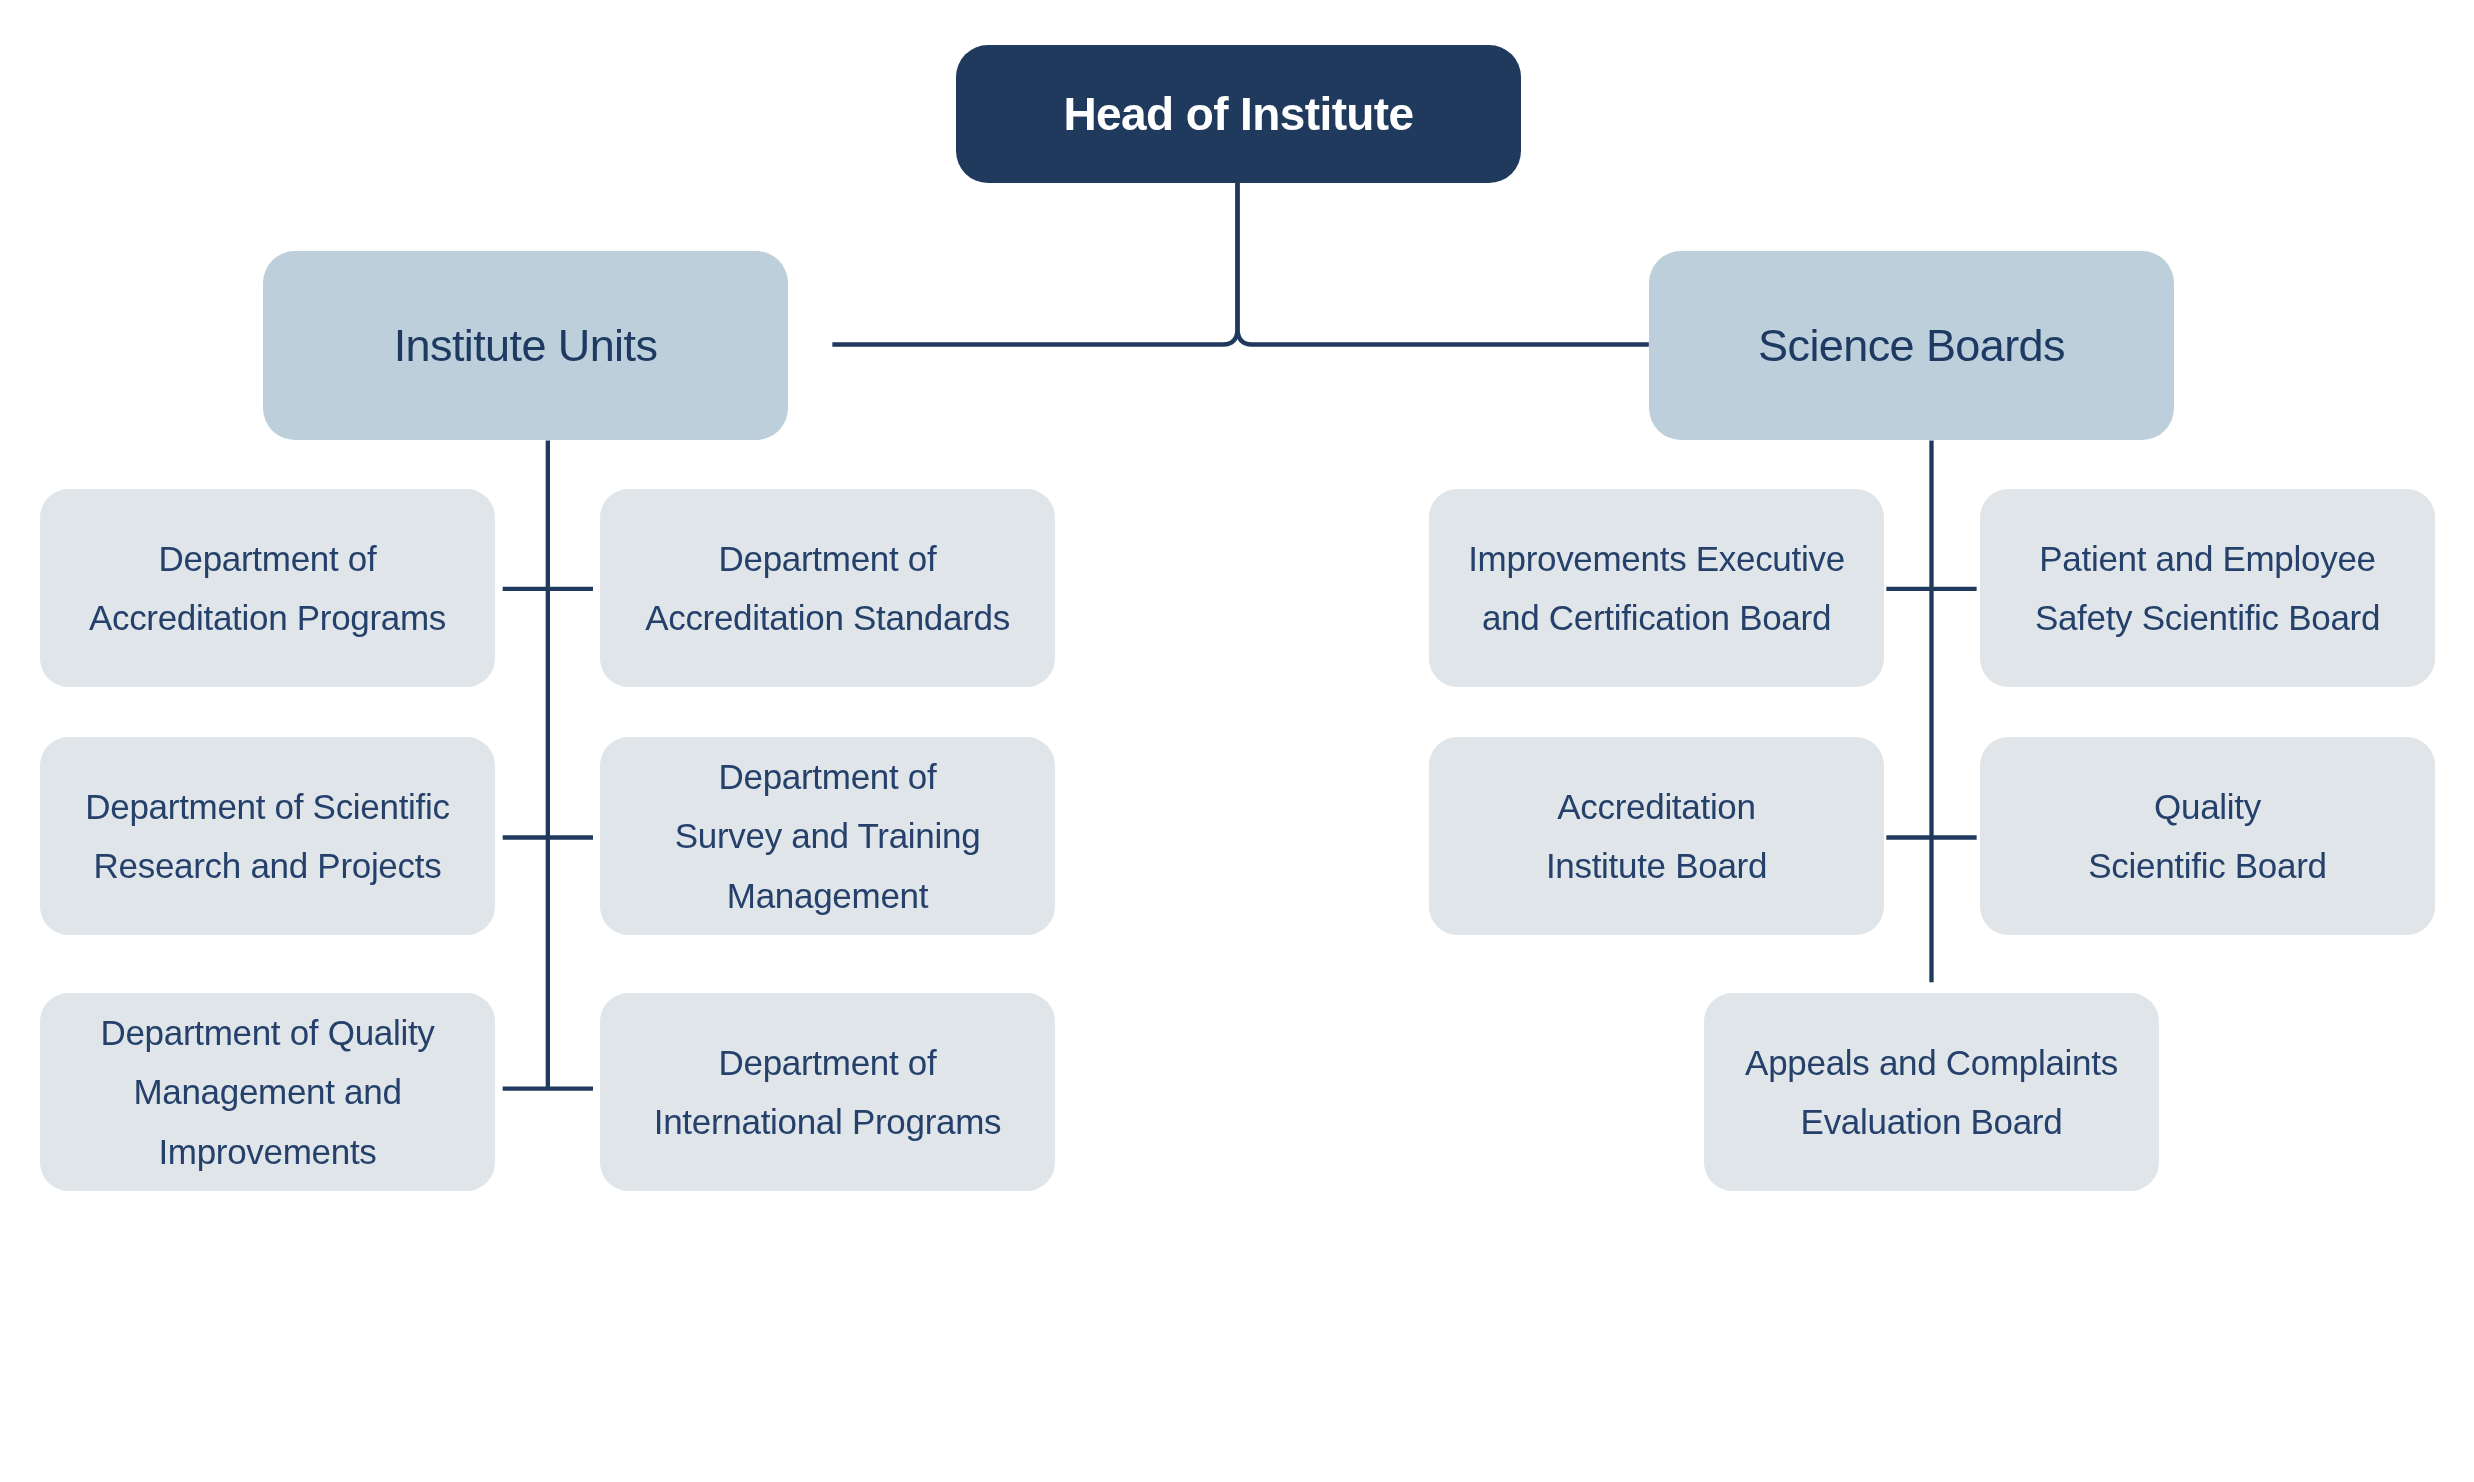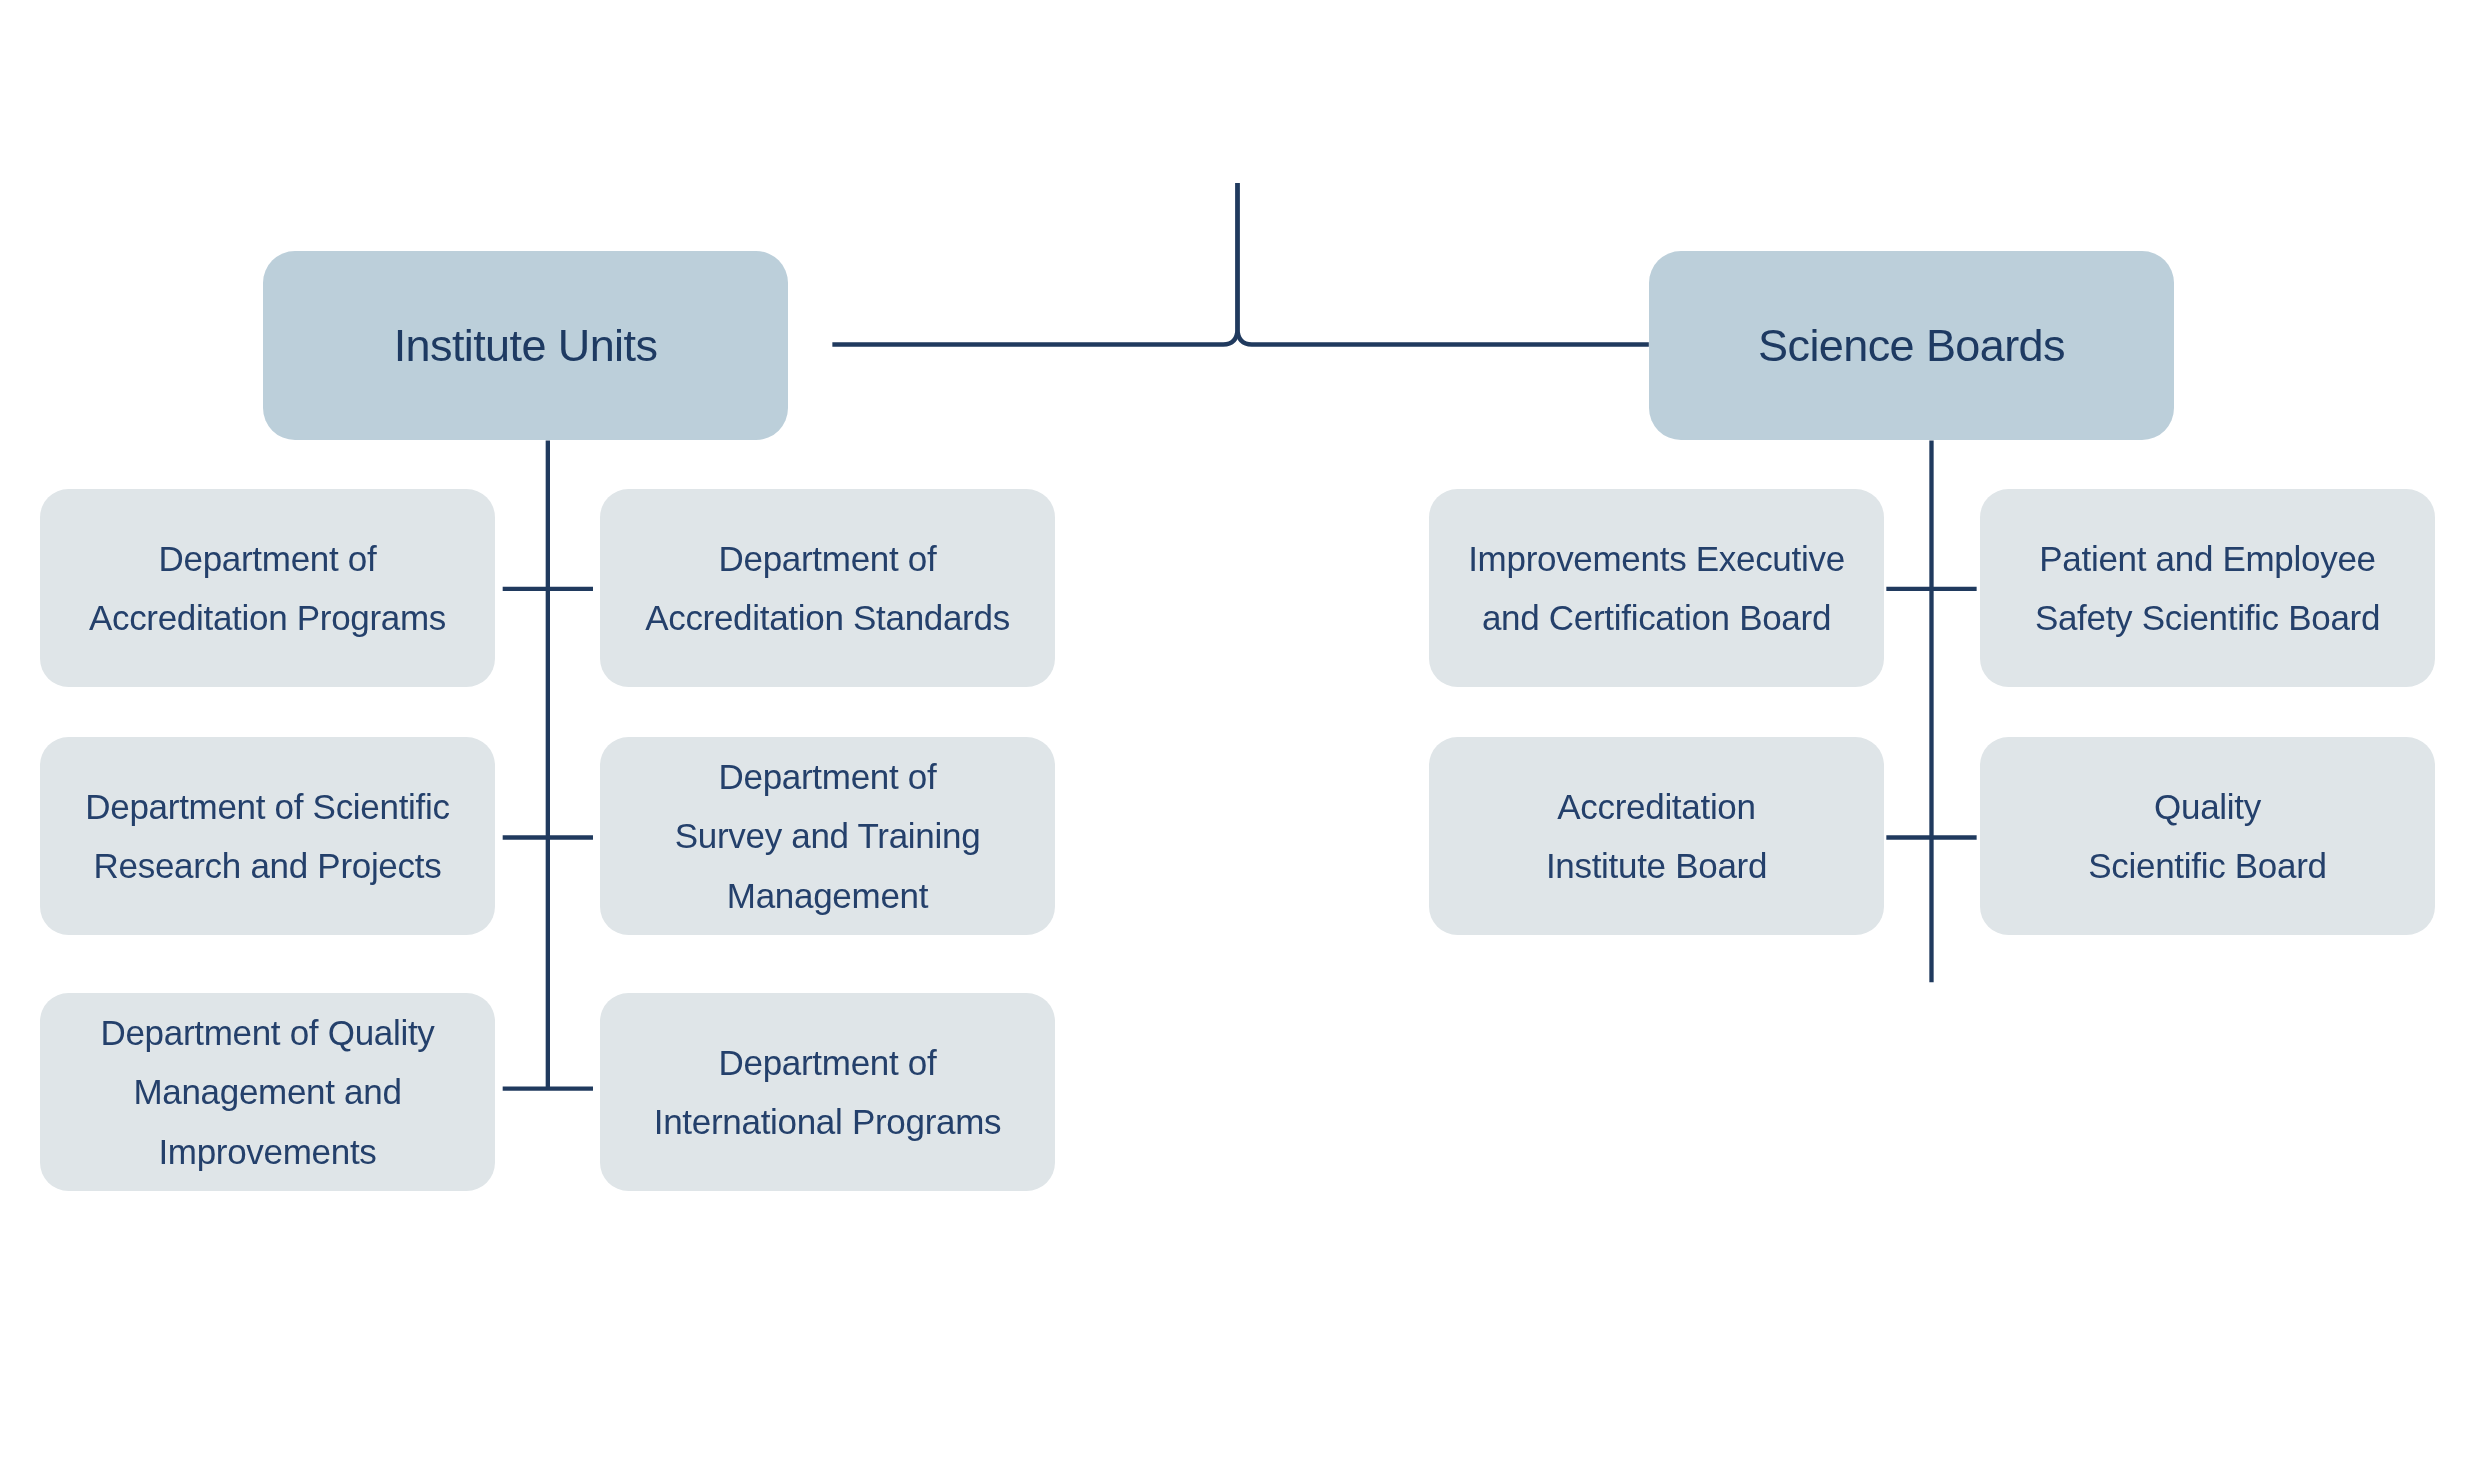--- a/index.html
+++ b/index.html
@@ -54,20 +54,23 @@
     <path d="M2665 557 H2023 Q2001 557 2000 533 V296"></path>
     <path d="M885 712 V1760"></path>
     <path d="M812 952 H958"></path>
     <path d="M812 1354 H958"></path>
     <path d="M812 1760 H958"></path>
     <path d="M3122 712 V1588"></path>
     <path d="M3049 952 H3195"></path>
     <path d="M3049 1354 H3195"></path>
   </svg>
 
+  <div class="node head" style="left:956px;top:45px">
+    <span class="label">Head of Institute</span>
+  </div>
 
   <div class="node branch" style="left:263px;top:251px">
     <span class="label">Institute Units</span>
   </div>
 
   <div class="node branch" style="left:1649px;top:251px">
     <span class="label">Science Boards</span>
   </div>
 
   <div class="node leaf" style="left:40px;top:489px">
@@ -115,15 +118,19 @@
   <div class="node leaf" style="left:1429px;top:737px">
     <span class="label">Accreditation
 Institute Board</span>
   </div>
 
   <div class="node leaf" style="left:1980px;top:737px">
     <span class="label">Quality
 Scientific Board</span>
   </div>
 
+  <div class="node leaf" style="left:1704px;top:993px">
+    <span class="label">Appeals and Complaints
+Evaluation Board</span>
+  </div>
 
 </div>
 
 
 </body></html>

